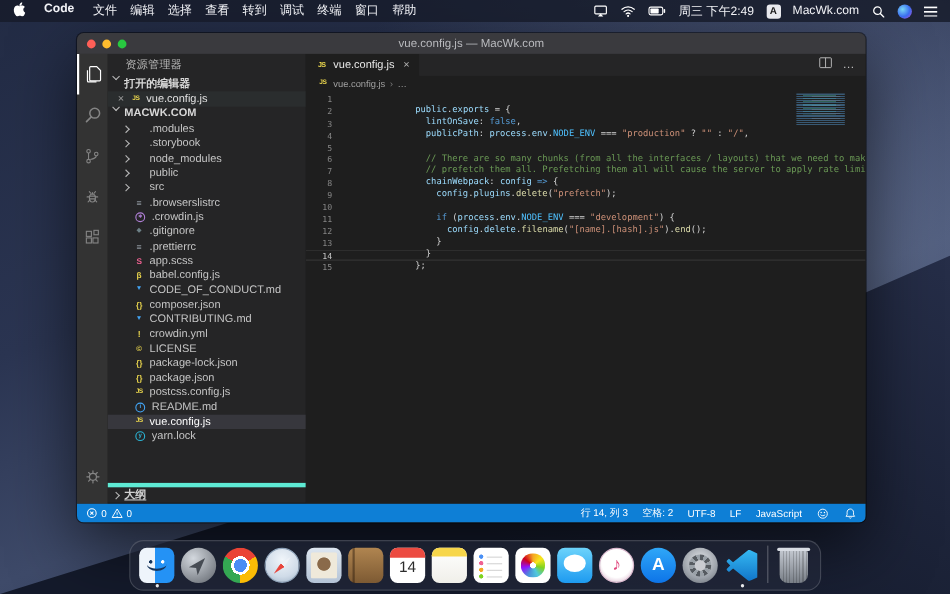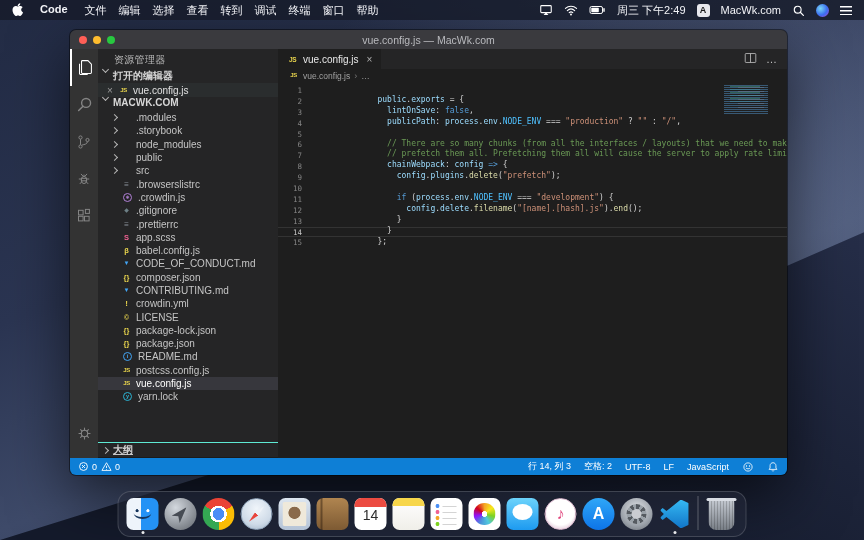--- a/index.html
+++ b/index.html
@@ -62,21 +62,21 @@
   .fi.warn{color:#e8d44d;font-size:8px;}
   .fi.key{color:#e8d44d;font-size:7px;}
   .fi.lines{color:#8a9199;font-size:8px;}
   .fi.scss{color:#f06292;font-size:7.5px;}
   .fi.babel{color:#e8d44d;font-size:7.5px;}
   .fi.gitig{color:#6d8086;font-size:6px;}
   .fi.yarn{color:#2bb4d4;}
   .fi.eslint{color:#b180d7;}
   .fi.info{color:#42a5f5;}
   .fi.circle{border:1px solid currentColor;border-radius:50%;width:7px;height:7px;line-height:7px;font-size:5.5px;margin:0 2px;}
-  .sb-bottom{margin-top:auto;border-top:1px solid #5eead4;flex:none;text-decoration:underline;}
+  .sb-bottom{margin-top:auto;border-top:4px solid #5eead4;flex:none;text-decoration:underline;}
   .sb-bot-row{height:14px;display:flex;align-items:center;gap:5px;padding-left:5px;font-weight:700;color:#d0d0d0;border-bottom:1px solid #1b1b1c;}
 
   
   .editor{flex:1;display:flex;flex-direction:column;background:#1e1e1e;min-width:0;}
   .tabstrip{height:20px;background:#252526;display:flex;align-items:stretch;flex:none;}
   .tab{background:#1e1e1e;display:flex;align-items:center;gap:5px;padding:0 9px;font-size:10px;color:#e8e8e8;}
   .tab .fi.js{font-size:6.5px;}
   .tab-close{color:#b0b0b0;font-size:10px;margin-left:3px;}
   .tab-actions{margin-left:auto;display:flex;align-items:center;gap:9px;padding-right:9px;color:#c2c2c2;}
   .more-dots{font-size:11px;letter-spacing:1px;line-height:6px;}
@@ -407,28 +407,28 @@
           </div>
 
           <div class="trow">
             <span class="chev hide"></span>
             <span class="fi brace">{}</span>
             <span class="tname">package.json</span>
           </div>
 
           <div class="trow">
             <span class="chev hide"></span>
+            <span class="fi js">JS</span>
+            <span class="tname">postcss.config.js</span>
+          </div>
+
+          <div class="trow">
+            <span class="chev hide"></span>
             <span class="fi info circle">i</span>
             <span class="tname">README.md</span>
-          </div>
-
-          <div class="trow">
-            <span class="chev hide"></span>
-            <span class="fi js">JS</span>
-            <span class="tname">postcss.config.js</span>
           </div>
 
           <div class="trow sel">
             <span class="chev hide"></span>
             <span class="fi js">JS</span>
             <span class="tname">vue.config.js</span>
           </div>
 
           <div class="trow">
             <span class="chev hide"></span>

